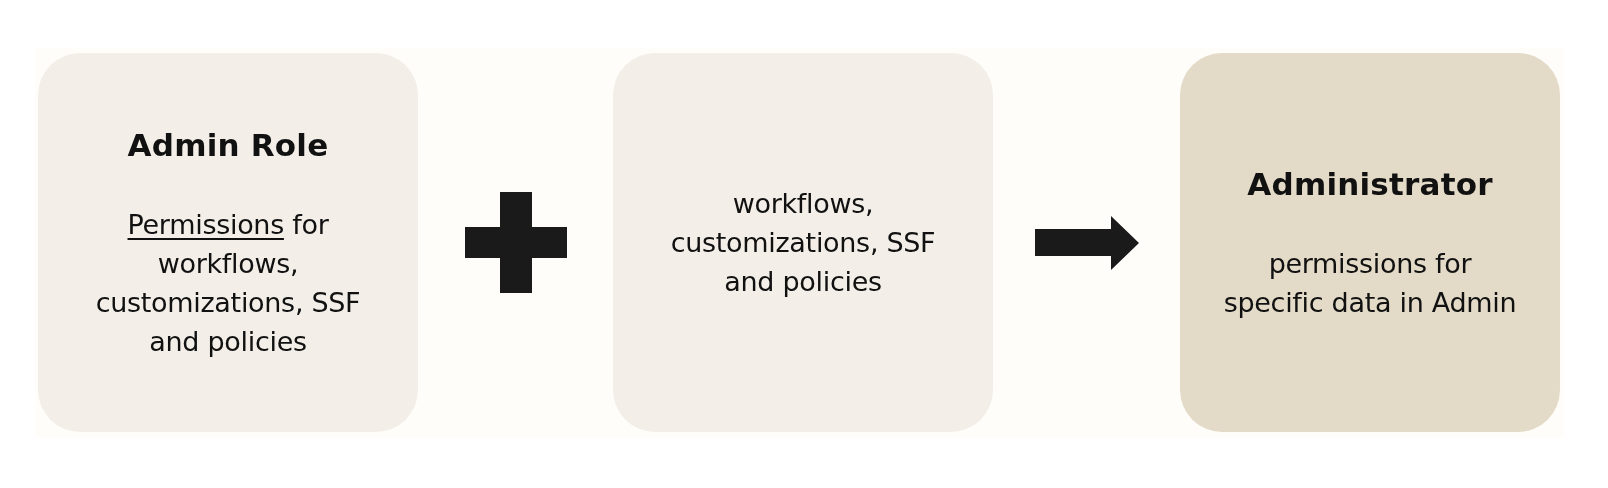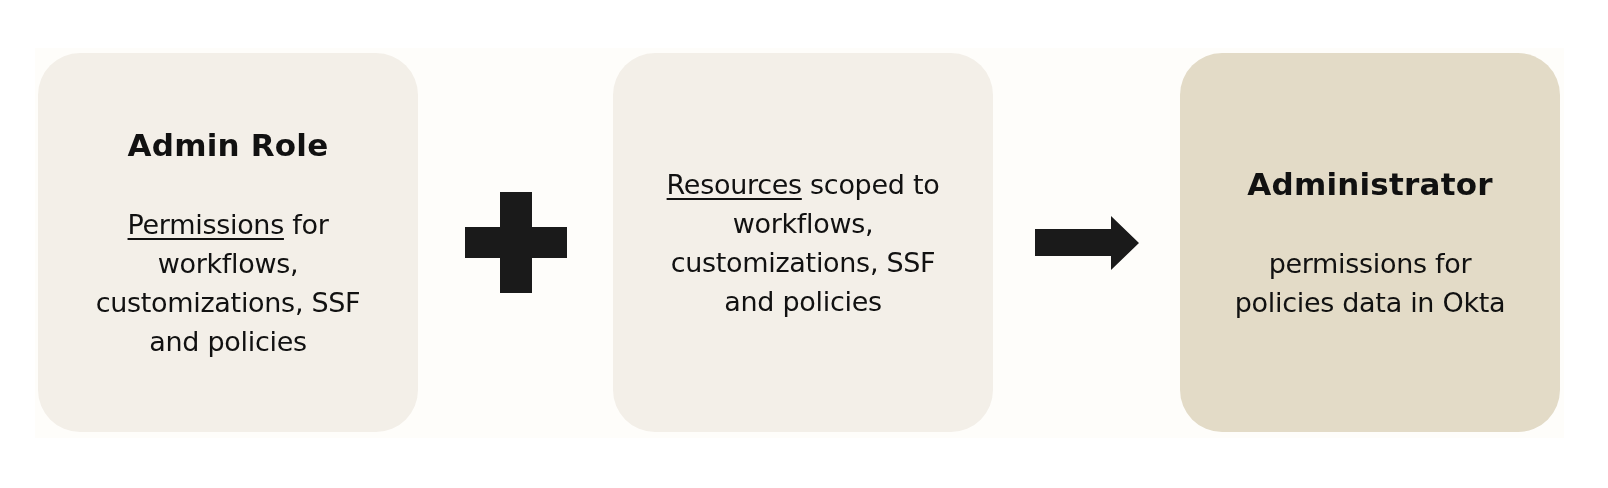--- a/index.html
+++ b/index.html
@@ -93,30 +93,29 @@
     <span class="line">and policies</span>
   </div>
 </div>
 
 <svg class="operator" id="plus-icon" viewBox="0 0 102 101" xmlns="http://www.w3.org/2000/svg">
   <path d="M35 0 H67 V35 H102 V66 H67 V101 H35 V66 H0 V35 H35 Z" fill="#1a1a1a"></path>
 </svg>
 
 <div class="card light" id="card-resource-set">
   <div class="card-body">
-    <span class="line"><span class="underlined">Resources</span><span> scoped to</span></span>
     <span class="line">workflows,</span>
     <span class="line">customizations, SSF</span>
     <span class="line">and policies</span>
   </div>
 </div>
 
 <svg class="operator" id="arrow-icon" viewBox="0 0 104 54" xmlns="http://www.w3.org/2000/svg">
   <path d="M0 13 H76 V0 L104 27 L76 54 V40 H0 Z" fill="#1a1a1a"></path>
 </svg>
 
 <div class="card dark" id="card-administrator">
   <div class="card-title">Administrator</div>
   <div class="card-body">
     <span class="line">permissions for</span>
-    <span class="line">policies data in Okta</span>
+    <span class="line">specific data in Admin</span>
   </div>
 </div>
 
 </body></html>

